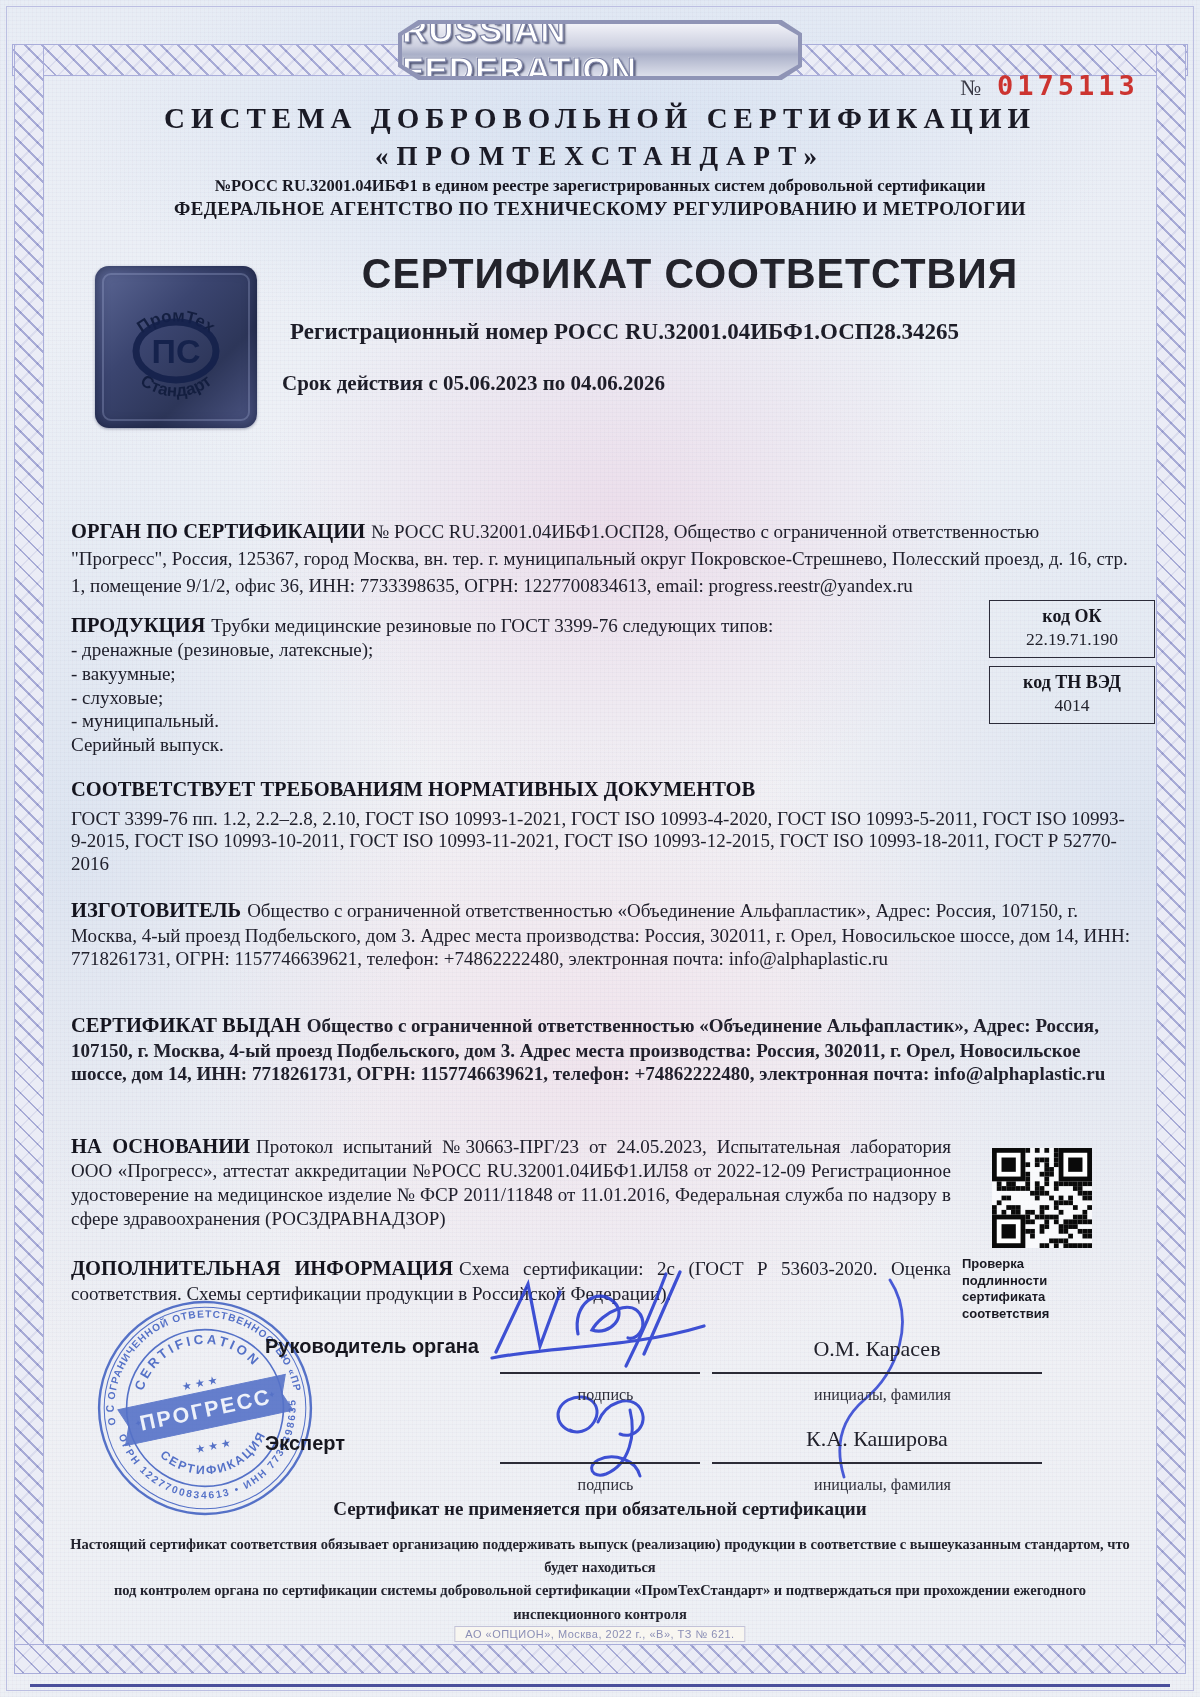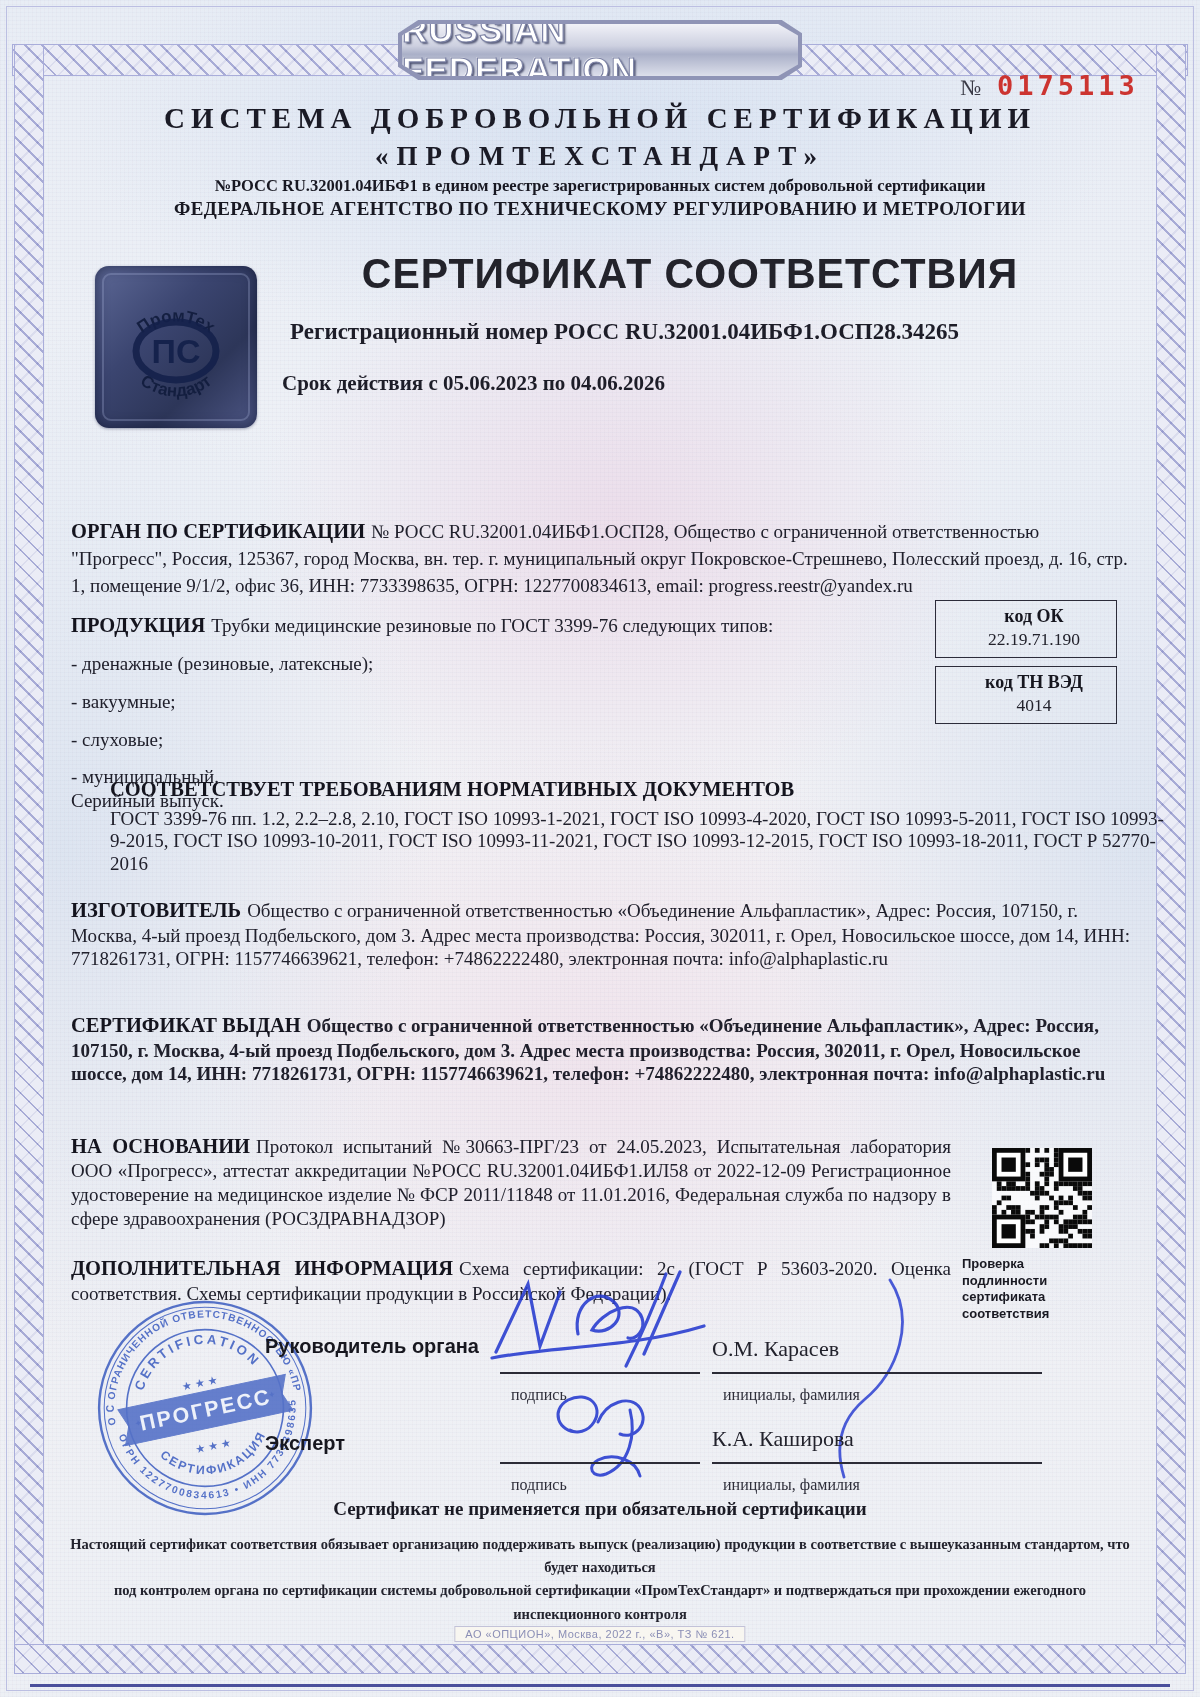--- a/index.html
+++ b/index.html
@@ -58,44 +58,44 @@
   .doc-title{position:absolute;left:250px;top:250px;width:880px;text-align:center;
     font-family:"Liberation Sans","DejaVu Sans",sans-serif;font-weight:900;font-size:41px;letter-spacing:1px;color:#23232b;
     transform:scaleY(1.04);}
   .reg-number{position:absolute;left:290px;top:319px;font-weight:bold;font-size:23px;color:#1d1d28;}
   .validity{position:absolute;left:282px;top:371px;font-weight:bold;font-size:21px;color:#1d1d28;}
 
   .para{position:absolute;left:71px;width:1060px;font-size:19px;line-height:1.42;color:#20202c;}
   .para b{font-size:20.5px;margin-right:6px;color:#14141e;}
   .p-organ{top:498px;}
   .p-production{top:594px;width:850px;line-height:1.24;}
-  .p-production .item{display:block;margin-top:14px;}
+  .p-production .item{display:block;}
   .p-production .footer{display:block;}
-  .p-conformity{top:758px;line-height:1.2;margin-left:39px;}
+  .p-conformity{top:758px;line-height:1.2;}
   .p-conformity b{display:block;margin-bottom:6px;}
   .p-manufacturer{top:879px;line-height:1.25;}
   .p-issued{top:994px;line-height:1.25;font-weight:bold;}
   .p-basis{top:1114px;width:880px;text-align:justify;line-height:1.27;}
   .p-additional{top:1236px;width:880px;text-align:justify;line-height:1.3;}
 
-  .code-box{position:absolute;left:935px;width:156px;border:1.5px solid #2c2c3a;text-align:center;padding:5px 4px 7px 20px;background:rgba(255,255,255,.06);}
+  .code-box{position:absolute;left:989px;width:156px;border:1.5px solid #2c2c3a;text-align:center;padding:5px 4px 7px 4px;background:rgba(255,255,255,.06);}
   .code-box .lbl{font-weight:bold;font-size:18px;display:block;color:#16161f;}
   .code-box .val{font-size:17.5px;display:block;margin-top:2px;}
   .box-ok{top:600px;}
   .box-tnved{top:666px;}
 
   .qr-wrap{position:absolute;left:992px;top:1148px;width:100px;height:100px;}
   .qr-caption{position:absolute;left:962px;top:1256px;width:160px;
     font-family:"Liberation Sans","DejaVu Sans",sans-serif;font-weight:bold;font-size:13px;line-height:1.28;color:#191922;}
   .qr-caption span{display:block;}
 
   .sig-role{position:absolute;left:265px;font-family:"Liberation Sans","DejaVu Sans",sans-serif;font-weight:bold;font-size:20px;color:#17171f;}
   .role-head{top:1335px;}
   .role-expert{top:1432px;}
-  .sig-line{position:absolute;border-bottom:2px solid #2b2b36;}
+  .sig-line{position:absolute;border-bottom:2px solid #2b2b36;text-align:center;}
   .sig-line .cap{position:absolute;top:100%;left:11px;right:0;margin-top:14px;font-size:16px;color:#2e2e3a;}
   .line-sign-head{left:500px;top:1346px;width:200px;height:26px;}
   .line-name-head{left:712px;top:1336px;width:330px;height:36px;font-size:22px;}
   .line-sign-expert{left:500px;top:1436px;width:200px;height:26px;}
   .line-name-expert{left:712px;top:1426px;width:330px;height:36px;font-size:22px;}
 
   .sig-svg{position:absolute;pointer-events:none;}
   .sig-head{left:482px;top:1268px;}
   .sig-tail{left:798px;top:1272px;}
   .sig-expert{left:542px;top:1382px;}

